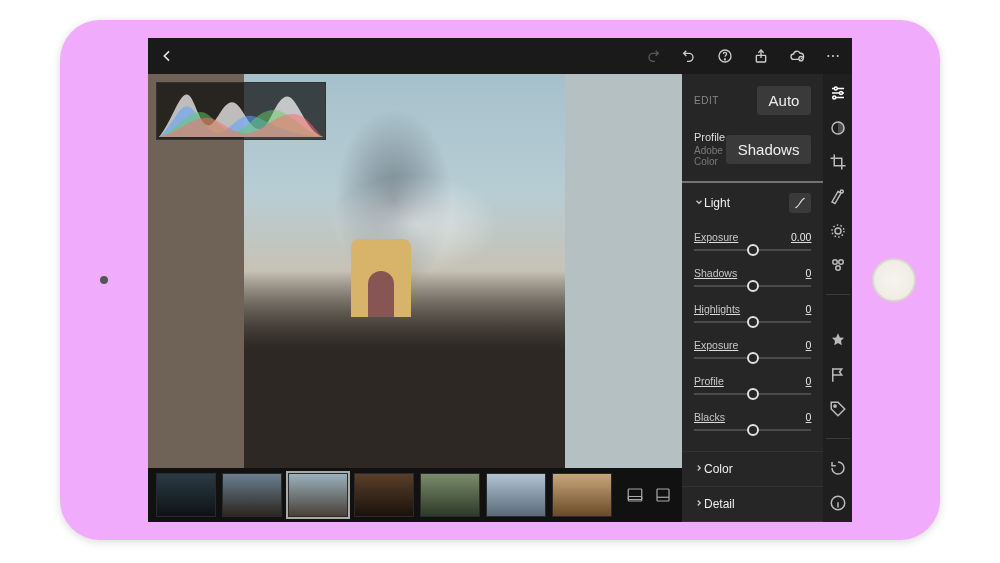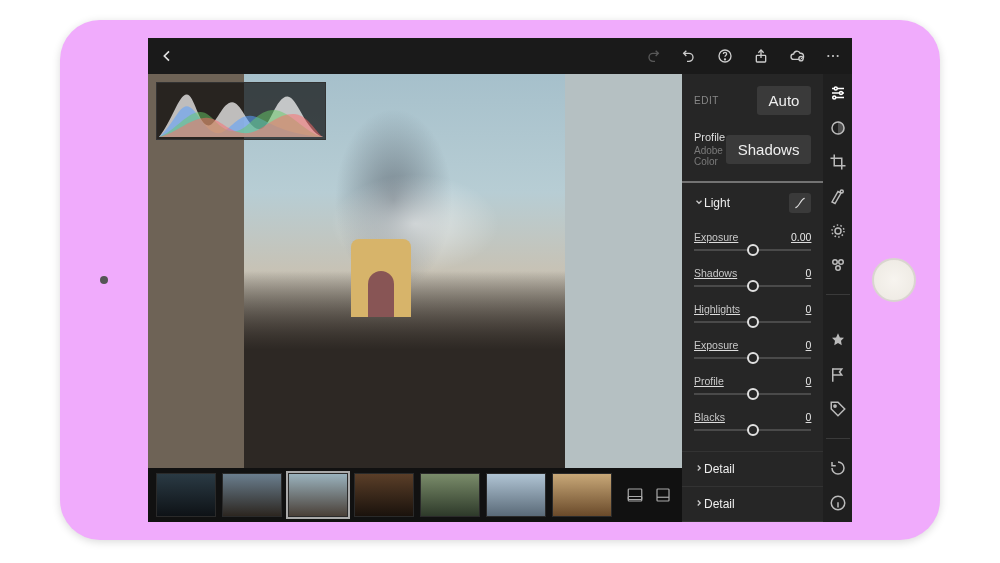--- a/index.html
+++ b/index.html
@@ -257,31 +257,39 @@
                 </div>
               </div>
             </div>
         </div>
 
         <div class="section">
           <div class="section-hd">
             <span class="chev"><svg viewBox="0 0 24 24" width="10" height="10" fill="none" stroke="currentColor" stroke-width="3">
                   <path d="M9 6l6 6-6 6"></path>
                 </svg></span>
-            <span class="title">Detail</span>
+            <span class="title">Color</span>
           </div>
         </div>
         <div class="section">
           <div class="section-hd">
             <span class="chev"><svg viewBox="0 0 24 24" width="10" height="10" fill="none" stroke="currentColor" stroke-width="3">
                   <path d="M9 6l6 6-6 6"></path>
                 </svg></span>
             <span class="title">Detail</span>
           </div>
         </div>
+        <div class="section">
+          <div class="section-hd">
+            <span class="chev"><svg viewBox="0 0 24 24" width="10" height="10" fill="none" stroke="currentColor" stroke-width="3">
+                  <path d="M9 6l6 6-6 6"></path>
+                </svg></span>
+            <span class="title">Detail</span>
+          </div>
+        </div>
       </div>
 
       <div class="rail">
         <div class="rail-ic active">
             <svg viewBox="0 0 24 24" width="18" height="18" fill="none" stroke="currentColor" stroke-width="2">
               <path d="M4 6h16M4 12h16M4 18h16"></path>
               <circle cx="9" cy="6" r="2" fill="#1f1f1f"></circle>
               <circle cx="16" cy="12" r="2" fill="#1f1f1f"></circle>
               <circle cx="7" cy="18" r="2" fill="#1f1f1f"></circle>
             </svg>

